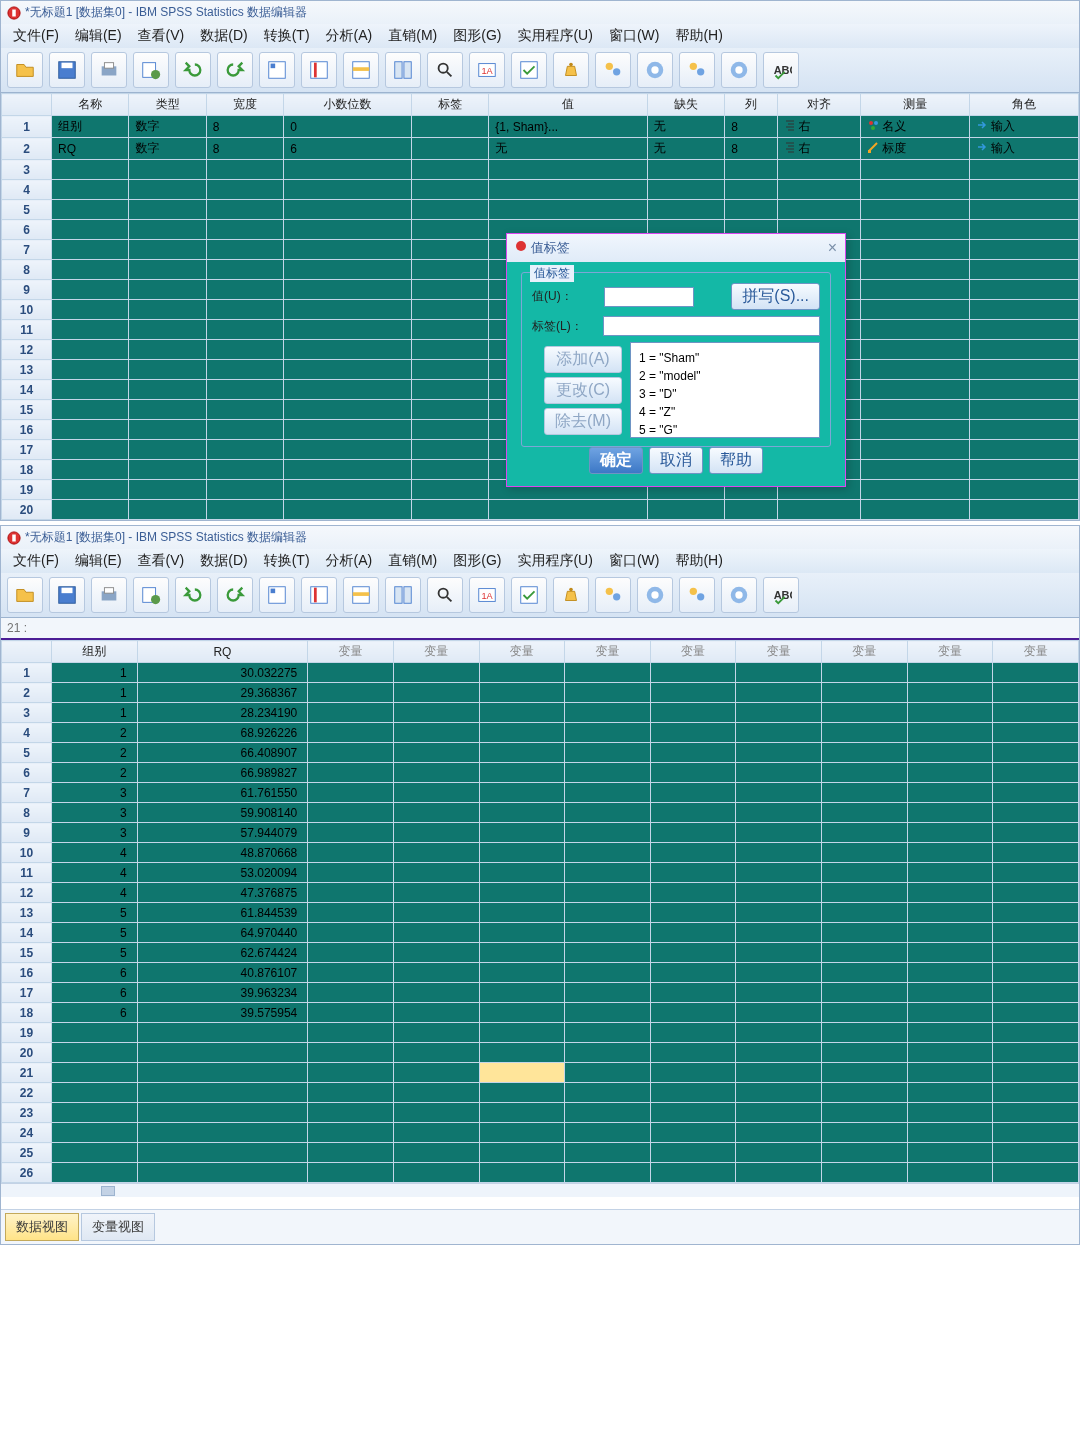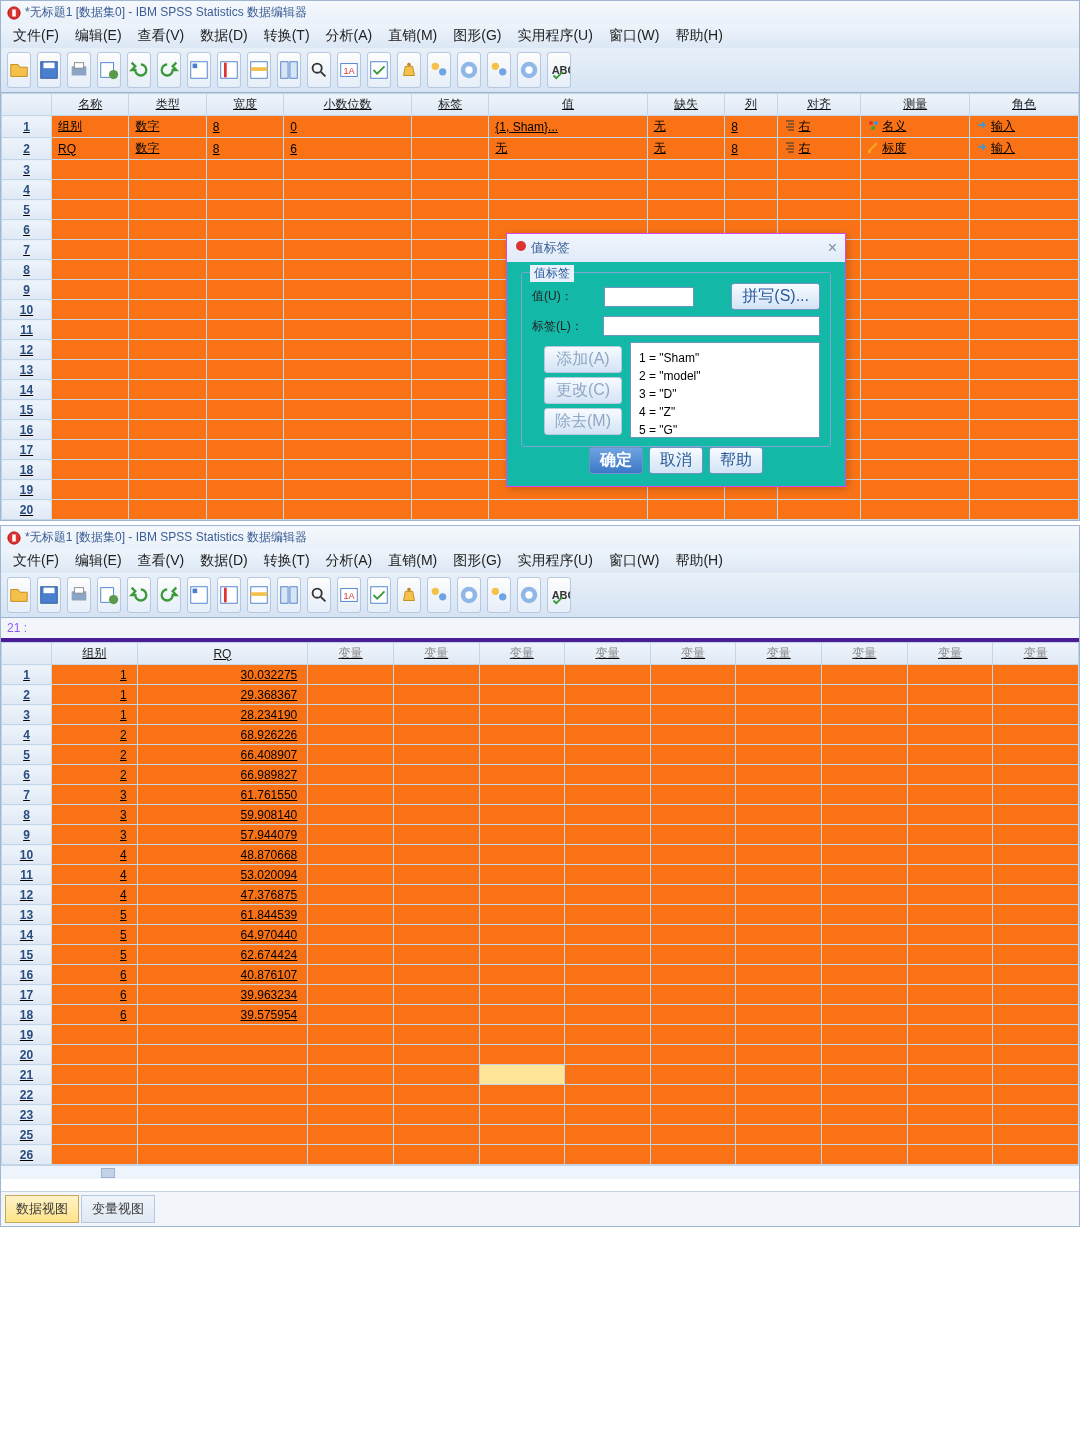--- a/index.html
+++ b/index.html
@@ -3,24 +3,24 @@
 <meta charset="utf-8">
 <style>
 * { box-sizing: border-box; margin: 0; padding: 0; font-family: "Microsoft YaHei", Arial, sans-serif; }
 body { background: #fff; font-size: 12px; }
 .window { border: 1px solid #a0b5d0; background: #fff; }
 .titlebar { background: linear-gradient(#f5f8fc,#eaf1f9); padding: 3px 6px; font-size: 12px; color: #3a5d95; display:flex; align-items:center; gap:4px;}
 .titlebar .ico { width:14px; height:14px; display:inline-block; }
 .menubar { background: linear-gradient(#eef4fb,#dce8f5); padding: 3px 4px; font-size: 14px; color: #222; }
 .menubar span { padding: 2px 8px; cursor: default; }
 .toolbar { background: linear-gradient(#e8f0f9,#d5e3f3); padding: 4px 6px; display:flex; gap:6px; align-items:center; border-bottom:1px solid #9cb3cf;}
-.tbtn { width:24px; height:36px; background:linear-gradient(#fdfdfd,#e6eef8); border:1px solid #b6c8df; border-radius:3px; display:flex; align-items:center; justify-content:center; }
+.tbtn { width:36px; height:36px; background:linear-gradient(#fdfdfd,#e6eef8); border:1px solid #b6c8df; border-radius:3px; display:flex; align-items:center; justify-content:center; }
 .tbtn svg { width:22px; height:22px; }
-.addrbar { background:#f2f6fb; padding:3px 6px; border-bottom:4px solid #4c1d95; font-size:12px; color:#8b5cf6; }
-table.grid { border-collapse: collapse; width: 100%; background:#f97316;text-decoration:underline; }
+.addrbar { background:#f2f6fb; padding:3px 6px; border-bottom:2px solid #4c1d95; font-size:12px; color:#737373; }
+table.grid { border-collapse: collapse; width: 100%; background:#0f766e; }
 table.grid th, table.grid td { border: 1px solid #c3d6e8; padding: 2px 6px; height: 20px; font-size: 12px; text-align: left; white-space: nowrap; }
 table.grid th { background: linear-gradient(#eef4fb,#dfe9f5); text-align: center; font-weight: normal; color:#222; }
 table.grid td.rownum { background: linear-gradient(#eef4fb,#dfe9f5); text-align:center; color:#2a4c7d; width:50px; font-weight:bold;}
 table.grid th.corner { background: linear-gradient(#eef4fb,#dfe9f5); width:50px; }
 .ico-sm { display:inline-block; vertical-align:middle; margin-right:3px; }
 .dialog { position:absolute; top:232px; left:505px; width:340px; background:#14b8a6; border:1px solid #d946ef; box-shadow:2px 2px 8px rgba(0,0,0,0.2); }
 .dialog .dlg-title { background:linear-gradient(#f0f6fd,#e0ebf8); padding:5px 8px; font-size:13px; color:#3a5d95; display:flex; justify-content:space-between; align-items:center;}
 .dialog .dlg-body { padding:10px 14px 12px 14px; }
 .fieldset { border:1px solid #7da6d6; border-radius:3px; padding:10px 10px 8px 10px; position:relative; }
 .fieldset-legend { position:absolute; top:-8px; left:8px; background:#e8f1fc; padding:0 4px; font-size:12px; color:#2a5a9a; }
@@ -999,20 +999,34 @@
           <td></td>
           <td></td>
           <td></td>
           <td></td>
           <td></td>
           <td></td>
           <td></td>
           <td></td>
         </tr>
         <tr>
+          <td class="rownum">24</td>
+          <td></td>
+          <td></td>
+          <td></td>
+          <td></td>
+          <td></td>
+          <td></td>
+          <td></td>
+          <td></td>
+          <td></td>
+          <td></td>
+          <td></td>
+        </tr>
+        <tr>
           <td class="rownum">25</td>
           <td></td>
           <td></td>
           <td></td>
           <td></td>
           <td></td>
           <td></td>
           <td></td>
           <td></td>
           <td></td>

